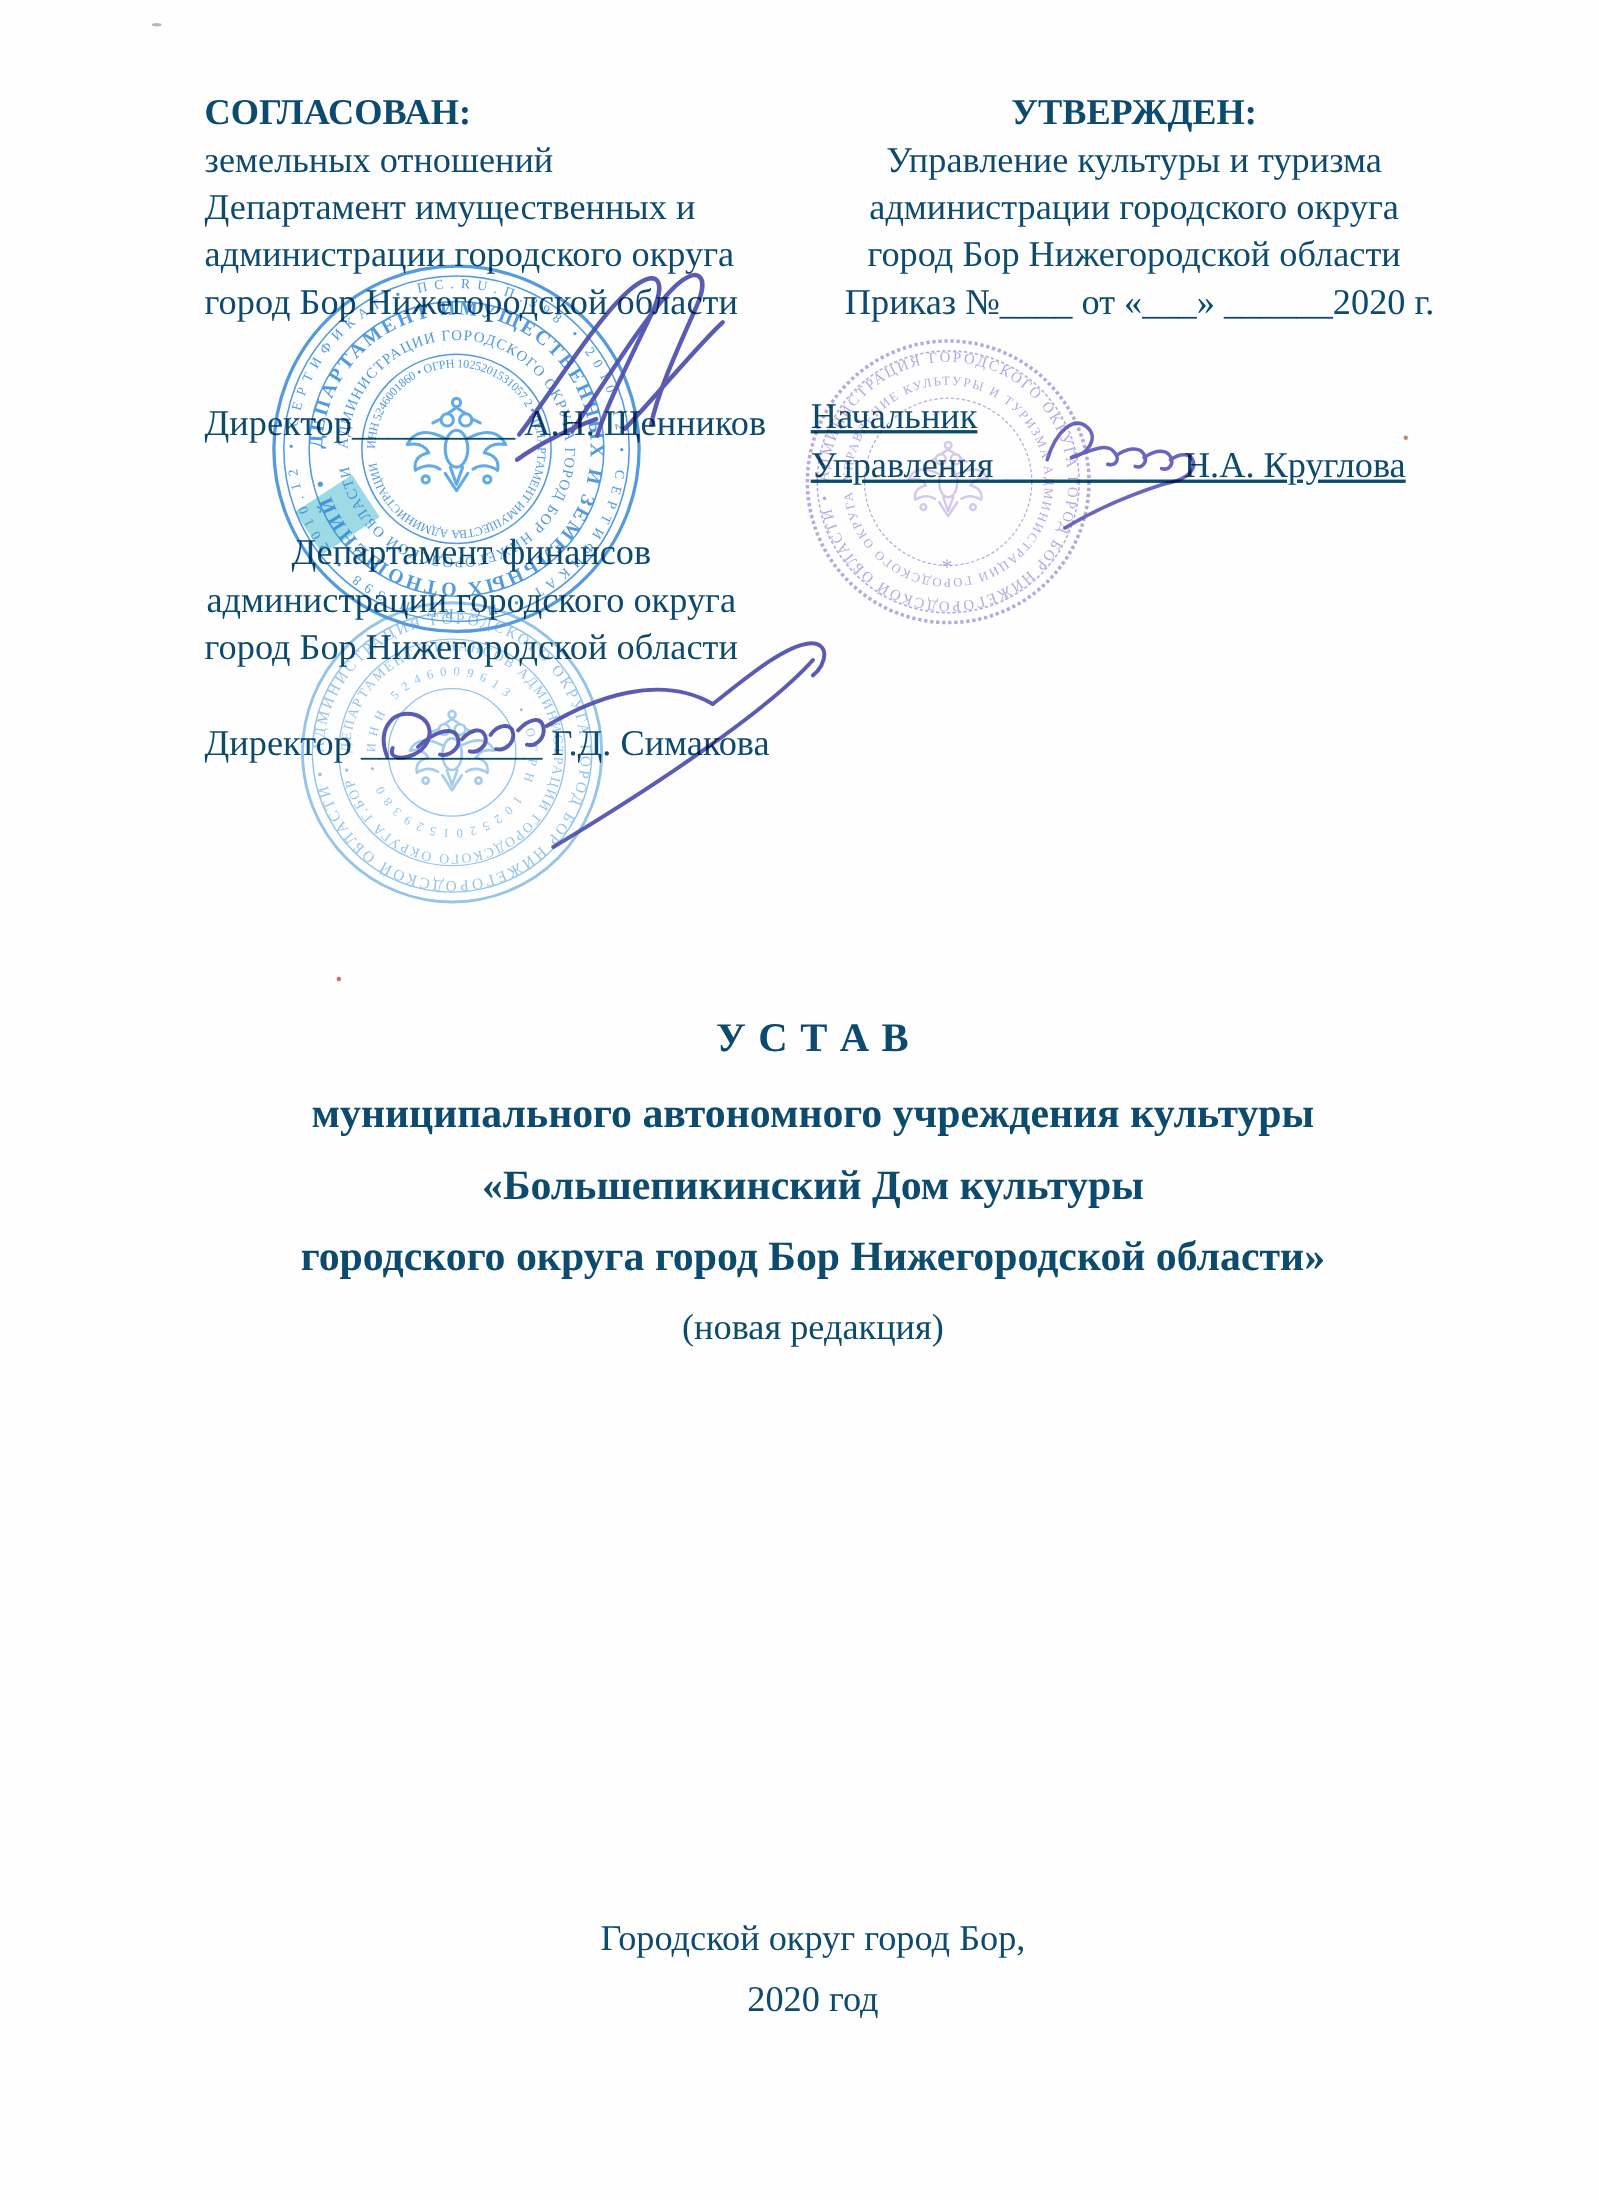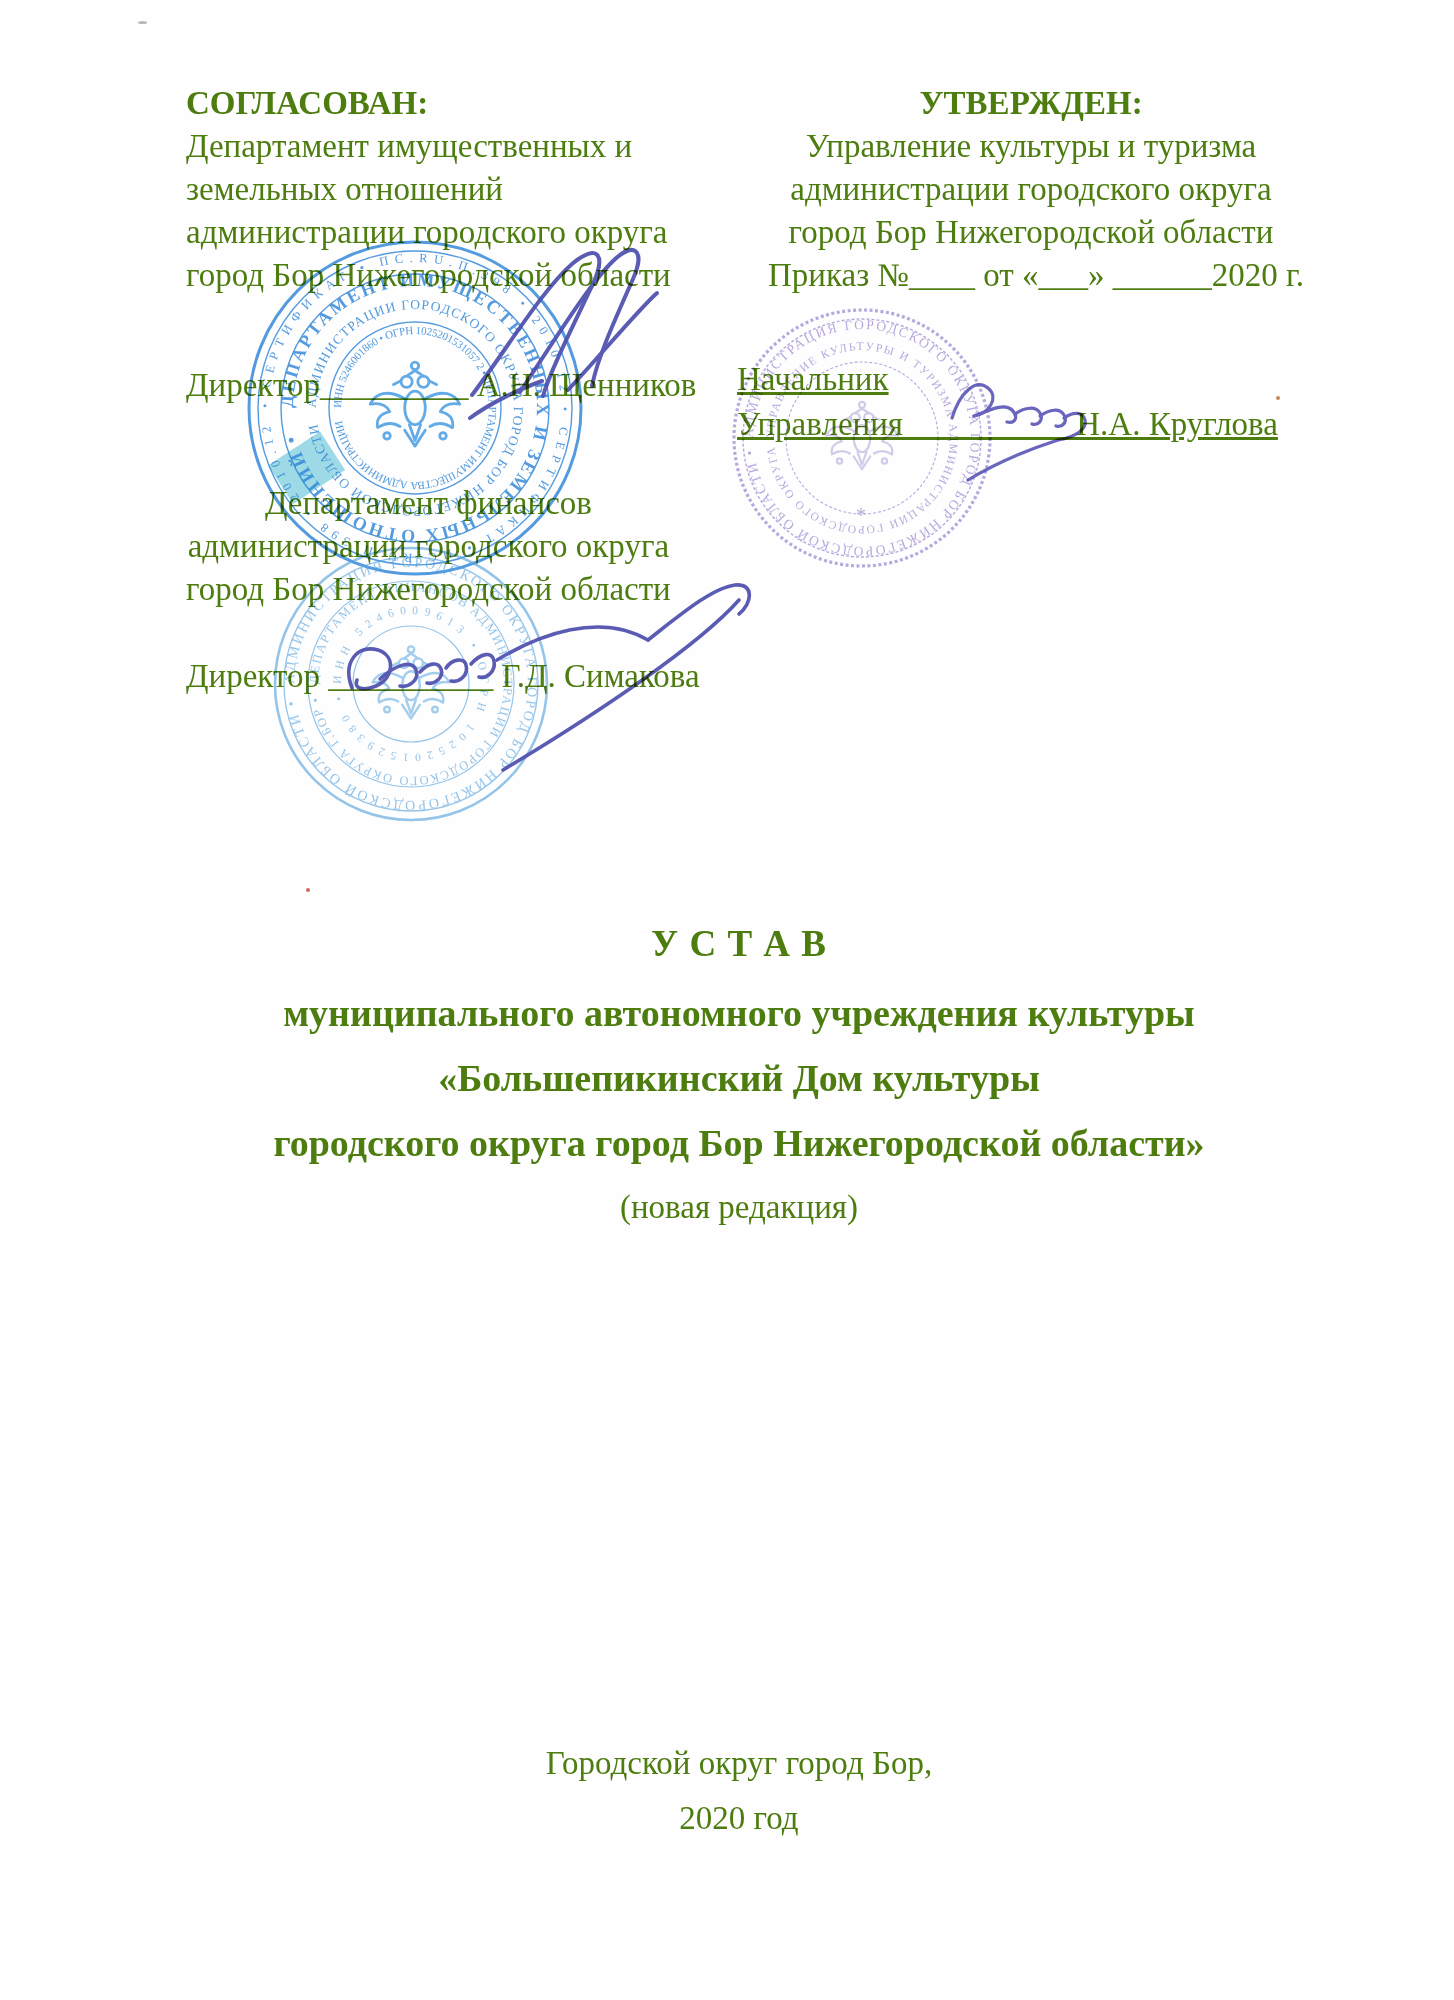--- a/index.html
+++ b/index.html
@@ -3,21 +3,21 @@
 <meta charset="utf-8">
 <style>
   html,body{margin:0;padding:0;background:#888;}
   .page{
     position:relative;
     width:1454px;height:2000px;
     margin:0 auto;
     background:#fefefe;
     overflow:hidden;
     font-family:"Liberation Serif","DejaVu Serif",serif;
-    color:#4d7c0f;
+    color:#0c4a6e;
   }
   .abs{position:absolute;}
   .tblock{font-size:33px;line-height:43px;white-space:nowrap;}
   .bold{font-weight:700;}
   .center-line{left:0;width:1454px;text-align:center;transform:translateX(12px);white-space:nowrap;}
   .title-main{font-size:37px;font-weight:700;letter-spacing:1px;}
   .title-sub{font-size:38px;font-weight:700;}
   .title-note{font-size:33px;}
   .footer-line{font-size:33px;}
   .stamp-layer{position:absolute;left:0;top:0;width:1454px;height:2000px;
@@ -25,22 +25,22 @@
   .speck{position:absolute;border-radius:50%;}
   svg text{font-family:"Liberation Serif","DejaVu Serif",serif;}
 </style>
 </head>
 <body>
 
 <div class="page">
 
   <div class="abs tblock" style="left:186px;top:82px;">
     <div class="bold">СОГЛАСОВАН:</div>
+    <div>земельных отношений</div>
     <div>Департамент имущественных и</div>
-    <div>земельных отношений</div>
     <div>администрации городского округа</div>
     <div>город Бор Нижегородской области</div>
   </div>
 
   <div class="abs tblock" style="left:186px;top:364px;">Директор_________ А.Н. Щенников</div>
 
   <div class="abs tblock" style="left:186px;top:482px;text-align:center;">
     <div>Департамент финансов</div>
     <div>администрации городского округа</div>
     <div>город Бор Нижегородской области</div>

